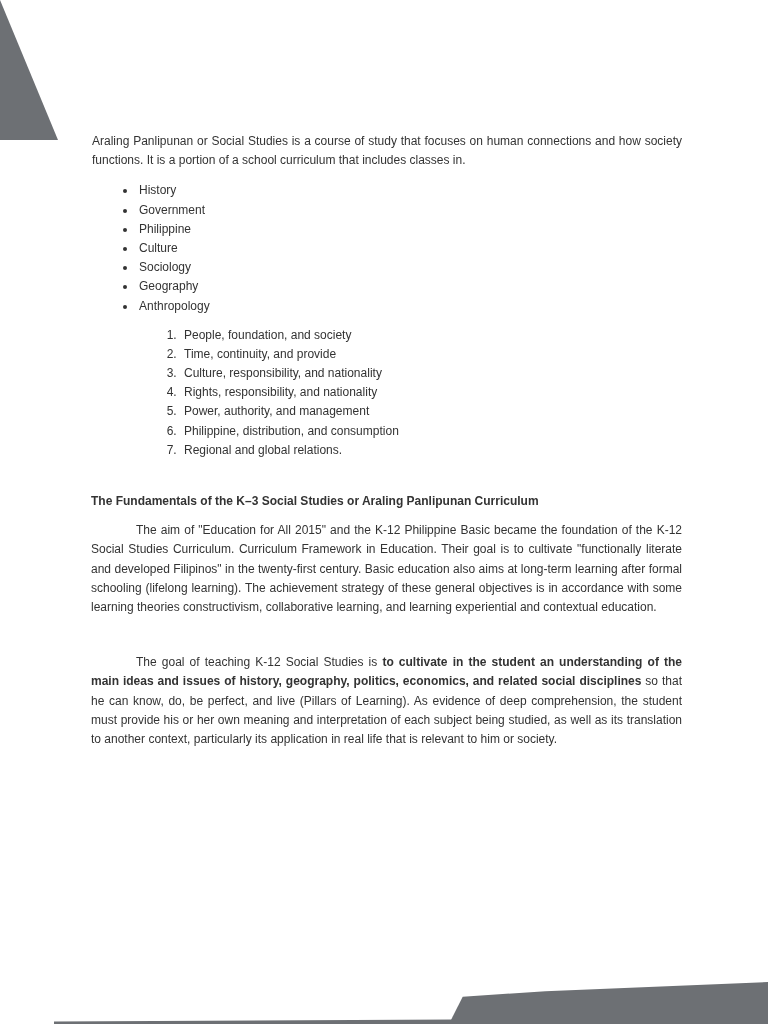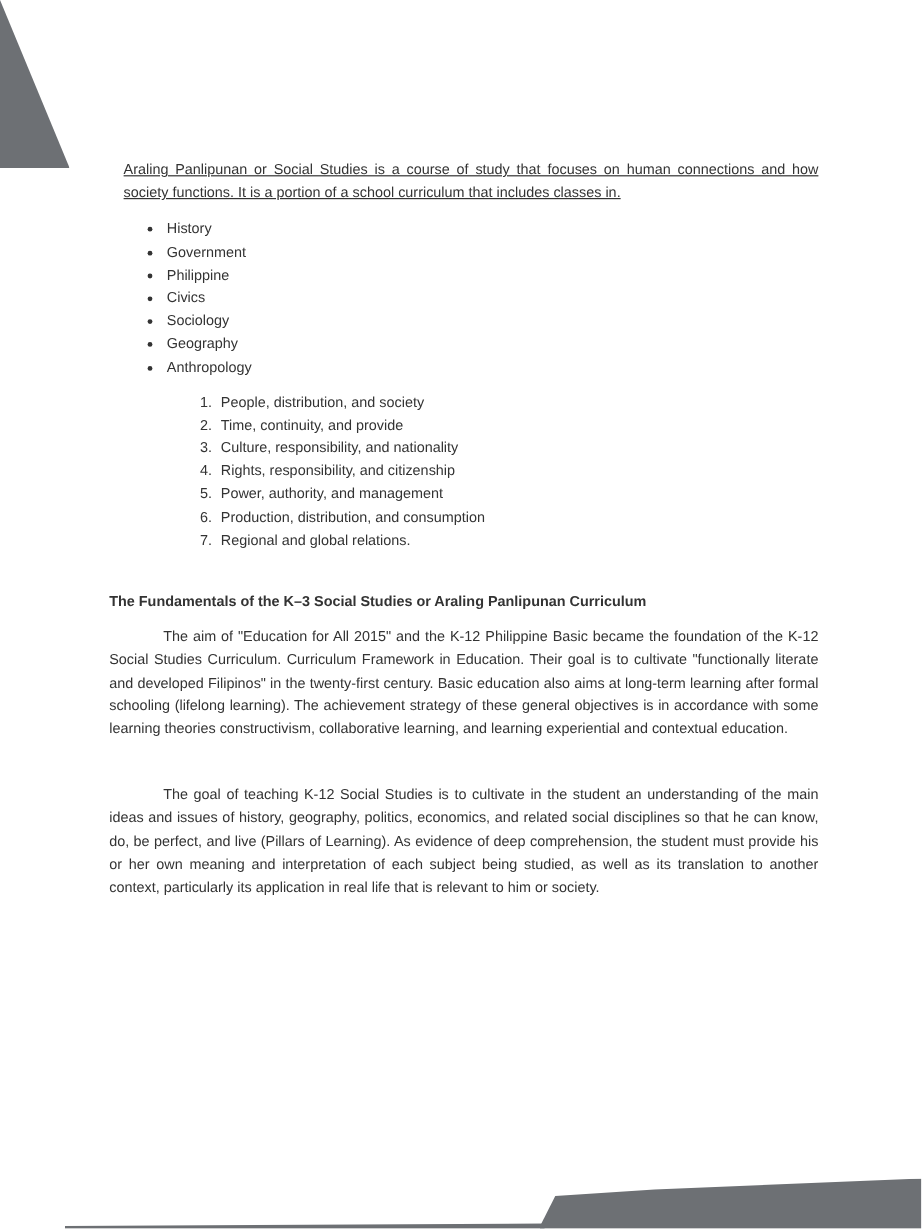--- a/index.html
+++ b/index.html
@@ -23,23 +23,22 @@
   .set-label {
     font-weight: 700;
     margin: 0;
   }
   .doc-title {
     font-weight: 700;
     text-align: center;
     margin: 10px 0 0 0;
   }
   .intro-para {
-    margin: 37px 0 0 12px;
+    margin: 37px 0 0 1px;
     text-align: justify;
-    text-decoration: underline;
   }
   ul.subject-list {
     margin: 11px 0 0 0;
     padding-left: 46px;
     list-style: disc outside;
   }
   ul.subject-list li { padding-left: 2px; }
   .themes-intro {
     margin: 47px 0 0 34px;
   }
@@ -56,21 +55,21 @@
   .fundamentals-para {
     margin: 10px 0 0 0;
     text-align: justify;
     text-indent: 45px;
   }
   .goal-para {
     margin: 36px 0 0 0;
     text-align: justify;
     text-indent: 45px;
   }
-  .bold-run { font-weight: 400; }
+  .bold-run { font-weight: 700; }
   .scan-edge {
     position: absolute;
     background: #6d7074;
   }
   .scan-edge-bottom-left {
     left: 0; top: 884; width: 58px; height: 140px;
     clip-path: polygon(0 0, 100% 100%, 0 100%);
   }
   .scan-edge-bottom {
     left: 54px; top: 1016px; width: 400px; height: 8px;
@@ -87,34 +86,34 @@
 <div class="page-content">
 
 
 
   <p class="intro-para">Araling Panlipunan or Social Studies is a course of study that focuses on human connections and how society functions. It is a portion of a school curriculum that includes classes in.</p>
 
   <ul class="subject-list">
       <li>History</li>
       <li>Government</li>
       <li>Philippine</li>
-      <li>Civics</li>
+      <li>Culture</li>
       <li>Sociology</li>
       <li>Geography</li>
       <li>Anthropology</li>
     </ul>
 
 
   <ol class="themes-list">
-      <li>People, distribution, and society</li>
+      <li>People, foundation, and society</li>
       <li>Time, continuity, and provide</li>
       <li>Culture, responsibility, and nationality</li>
-      <li>Rights, responsibility, and citizenship</li>
+      <li>Rights, responsibility, and nationality</li>
       <li>Power, authority, and management</li>
-      <li>Production, distribution, and consumption</li>
+      <li>Philippine, distribution, and consumption</li>
       <li>Regional and global relations.</li>
     </ol>
 
   <p class="section-heading">The Fundamentals of the K–3 Social Studies or Araling Panlipunan Curriculum</p>
 
   <p class="fundamentals-para">The aim of "Education for All 2015" and the K-12 Philippine Basic became the foundation of the K-12 Social Studies Curriculum. Curriculum Framework in Education. Their goal is to cultivate "functionally literate and developed Filipinos" in the twenty-first century. Basic education also aims at long-term learning after formal schooling (lifelong learning). The achievement strategy of these general objectives is in accordance with some learning theories constructivism, collaborative learning, and learning experiential and contextual education.</p>
 
   <p class="goal-para"><span>The goal of teaching K-12 Social Studies is </span><span class="bold-run">to cultivate in the student an understanding of the main ideas and issues of history, geography, politics, economics, and related social disciplines</span><span> so that he can know, do, be perfect, and live (Pillars of Learning). As evidence of deep comprehension, the student must provide his or her own meaning and interpretation of each subject being studied, as well as its translation to another context, particularly its application in real life that is relevant to him or society.</span></p>
 
 </div>

